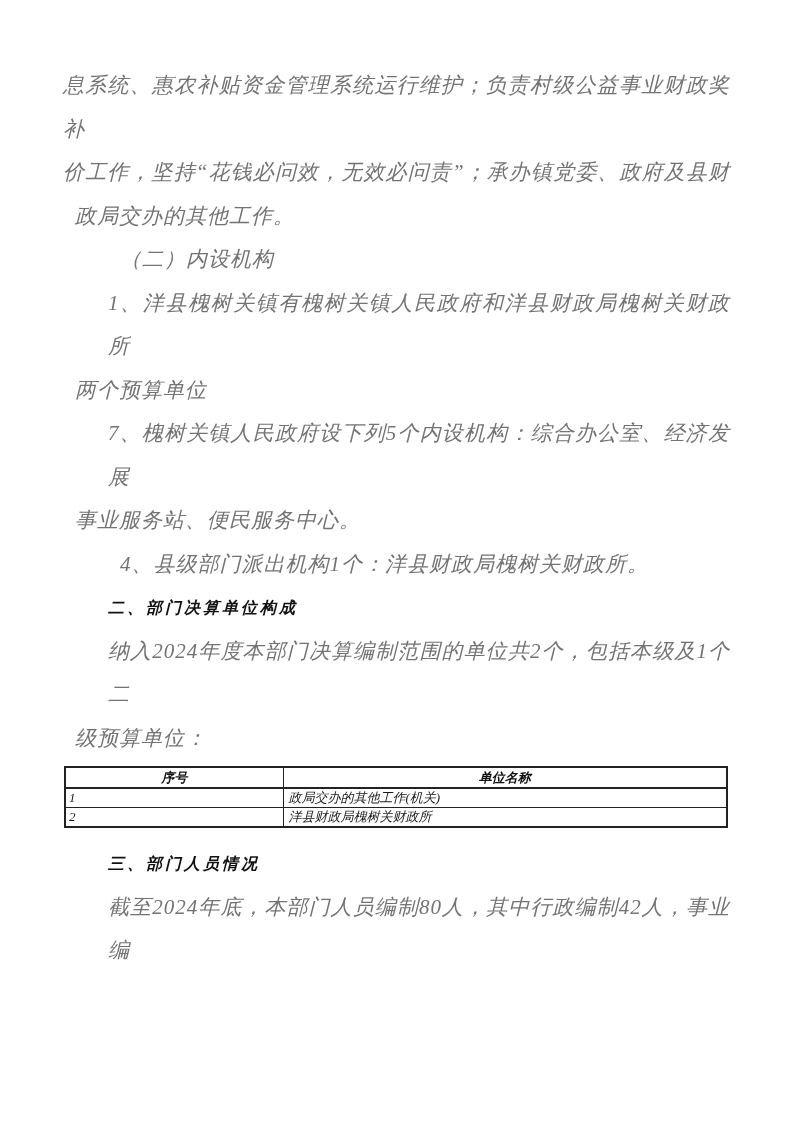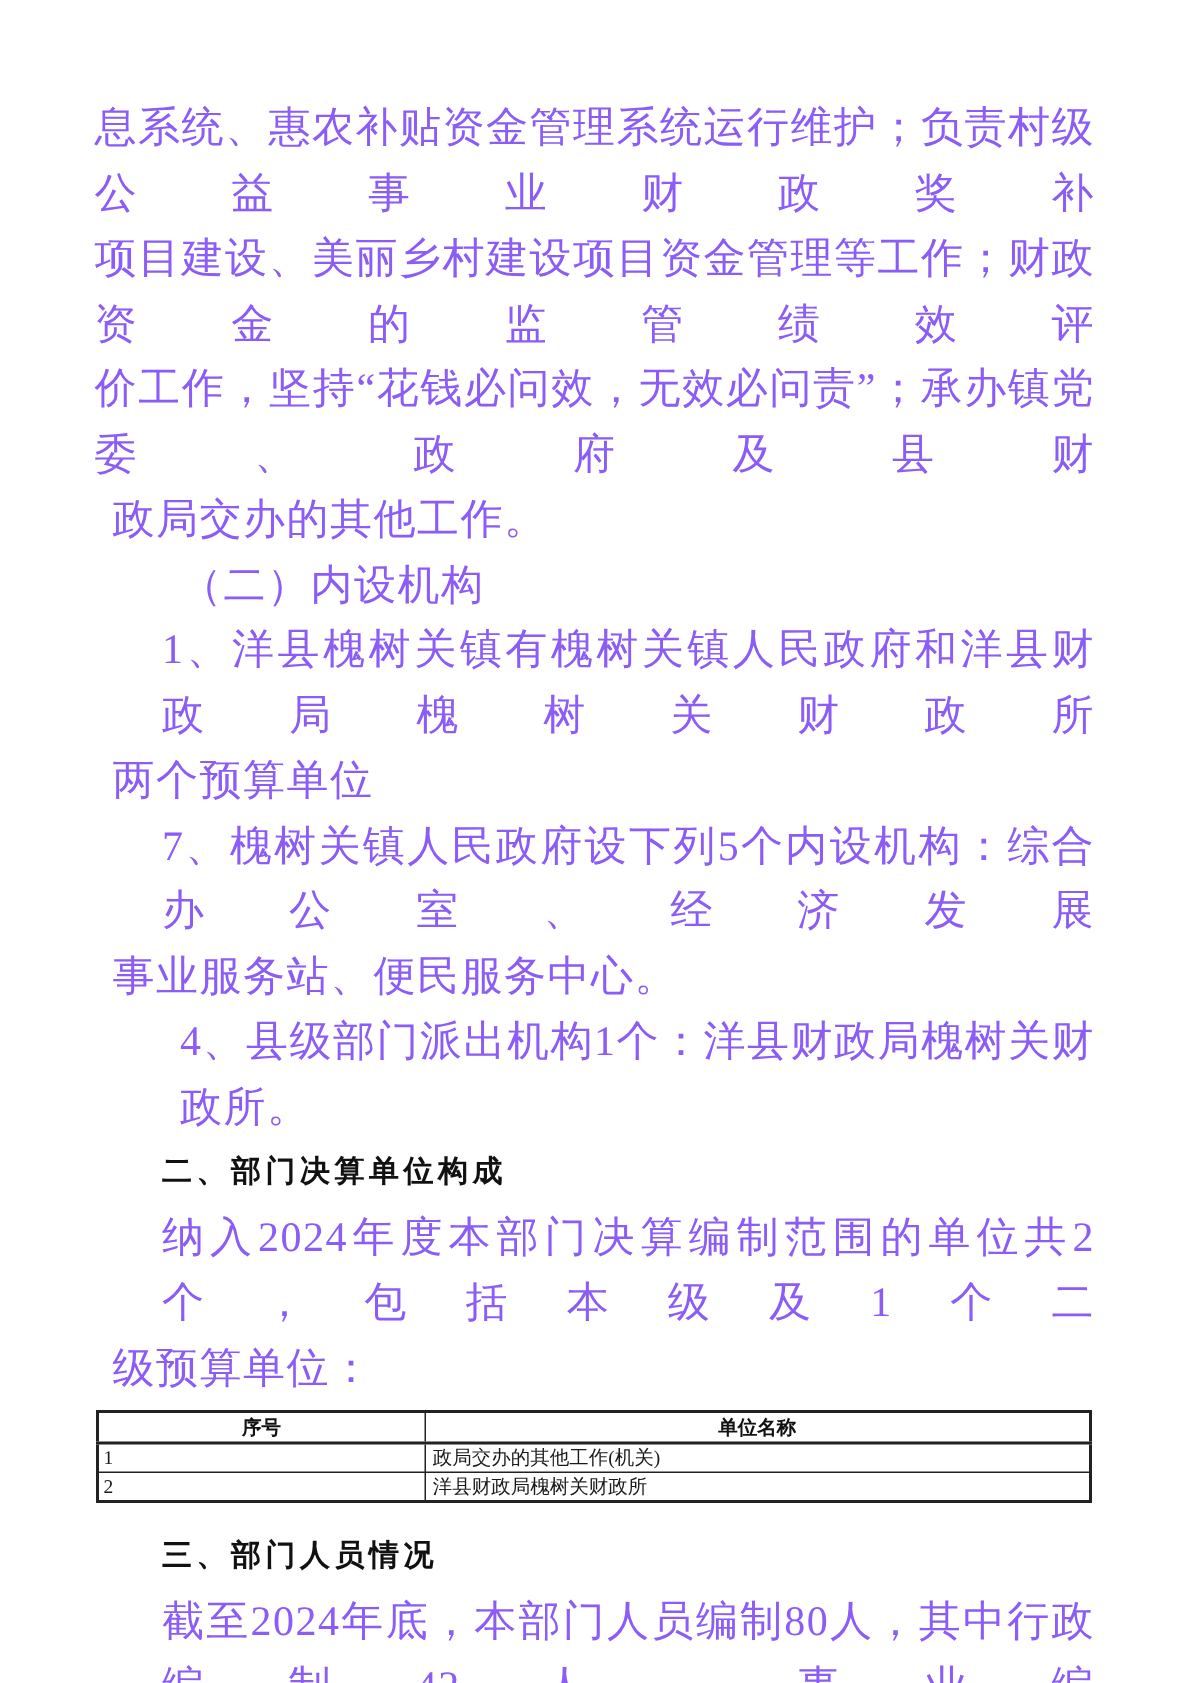--- a/index.html
+++ b/index.html
@@ -17,59 +17,62 @@
     color: #1a1a1a;
   }
   .content {
     padding: 64px 63px 0 63px;
   }
   .para {
     margin: 0;
   }
   .line {
     line-height: 43.5px;
-    font-size: 28px;
+    font-size: 21px;
     letter-spacing: 1px;
     text-align: justify;
     text-align-last: justify;
     white-space: normal;
-    color: #8b5cf6;
+    color: #737373;
+    font-style: italic;
   }
   .line.end {
     text-align: left;
     text-align-last: left;
     margin-left: 12px;
   }
   .line.ind {
     padding-left: 45px;
   }
   .heading {
     margin: 0;
     line-height: 43.5px;
     padding-left: 45px;
-    font-size: 20px;
+    font-size: 16px;
     font-weight: bold;
     letter-spacing: 3px;
     font-family: "Liberation Sans", "DejaVu Sans", sans-serif;
     color: #111111;
+    font-style: italic;
   }
   .heading.h3 {
     margin-top: 14px;
   }
   table.units {
     border-collapse: collapse;
     width: 664px;
     margin: 6px 0 0 1px;
     table-layout: fixed;
   }
   table.units th, table.units td {
     border: 1px solid #222222;
     padding: 0;
     overflow: hidden;
     white-space: nowrap;
+    font-style: italic;
   }
   table.units {
     border: 2px solid #222222;
   }
   table.units th {
     height: 19px;
     font-size: 13px;
     font-weight: bold;
     text-align: center;
     vertical-align: middle;
@@ -90,21 +93,20 @@
   table.units td.unit { padding-left: 5px; }
 </style>
 </head>
 <body>
 
 <div class="page">
   <div class="content">
 
     <div class="para">
       <div class="line">息系统、惠农补贴资金管理系统运行维护；负责村级公益事业财政奖补</div>
-      <div class="line">项目建设、美丽乡村建设项目资金管理等工作；财政资金的监管绩效评</div>
       <div class="line">价工作，坚持“花钱必问效，无效必问责”；承办镇党委、政府及县财</div>
       <div class="line end">政局交办的其他工作。</div>
     </div>
 
     <div class="para">
       <div class="line ind end">（二）内设机构</div>
     </div>
 
     <div class="para">
       <div class="line ind">1、洋县槐树关镇有槐树关镇人民政府和洋县财政局槐树关财政所</div>

